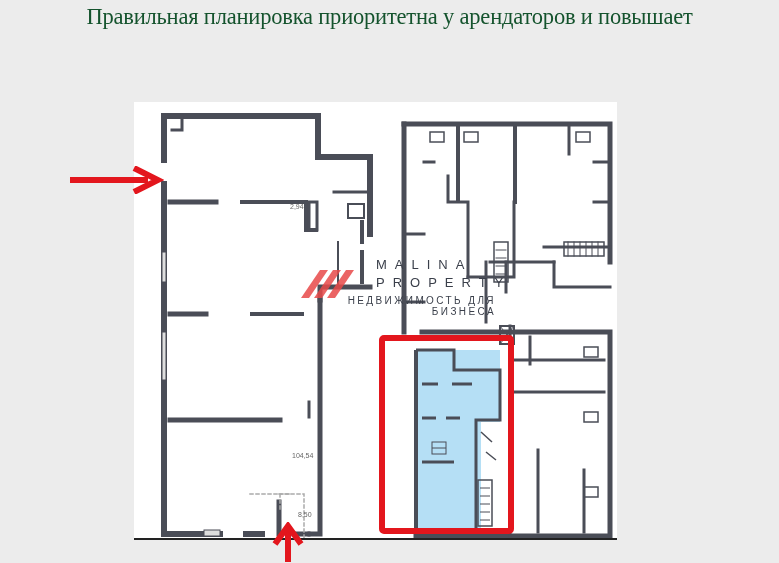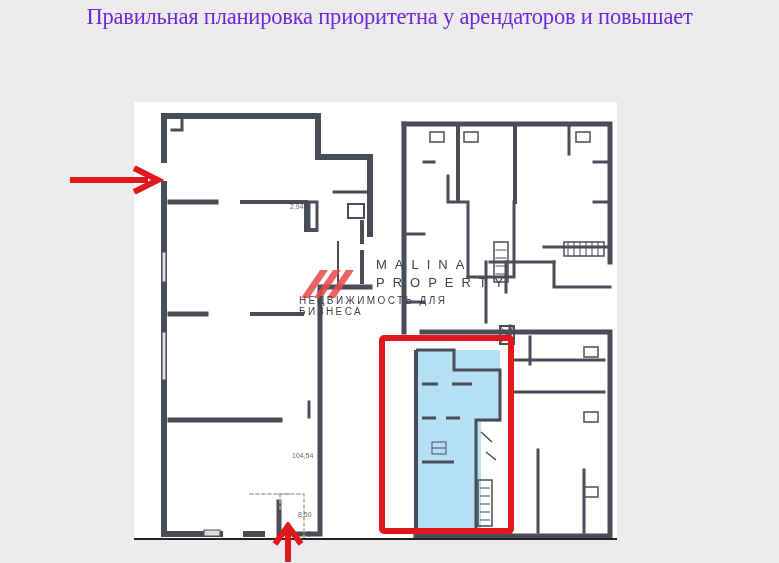--- a/index.html
+++ b/index.html
@@ -4,36 +4,37 @@
 <style>
   html, body { margin:0; padding:0; }
   body {
     width:779px; height:563px; overflow:hidden;
     background:#ececec;
     font-family:"Liberation Serif","DejaVu Serif",serif;
     position:relative;
   }
   .caption {
     position:absolute; left:0; top:2px; width:779px;
-    text-align:center; color:#6d28d9;
+    text-align:center; color:#14532d;
     font-size:22.5px; line-height:29px;
     letter-spacing:-0.2px;
   }
   .caption div { white-space:nowrap; }
   .plan {
     position:absolute; left:134px; top:102px;
     width:483px; height:438px; background:#ffffff;
   }
   .plan svg { position:absolute; left:0; top:0; }
   .ground-line {
     position:absolute; left:134px; top:538px; width:483px; height:2px; background:#222;
   }
   .watermark {
     position:absolute; left:296px; top:256px; width:200px; height:52px;
     font-family:"Liberation Sans","DejaVu Sans",sans-serif;
+    text-align:right;
   }
   .wm-line1, .wm-line2 {
     position:absolute; left:80px; color:#3a3f4a; font-size:13px; letter-spacing:8px;
   }
   .wm-line1 { top:1px; }
   .wm-line2 { top:19px; }
   .wm-line3 {
     position:absolute; left:3px; top:39px; color:#3a3f4a; font-size:10px; letter-spacing:2.4px;
   }
   .area-label {

